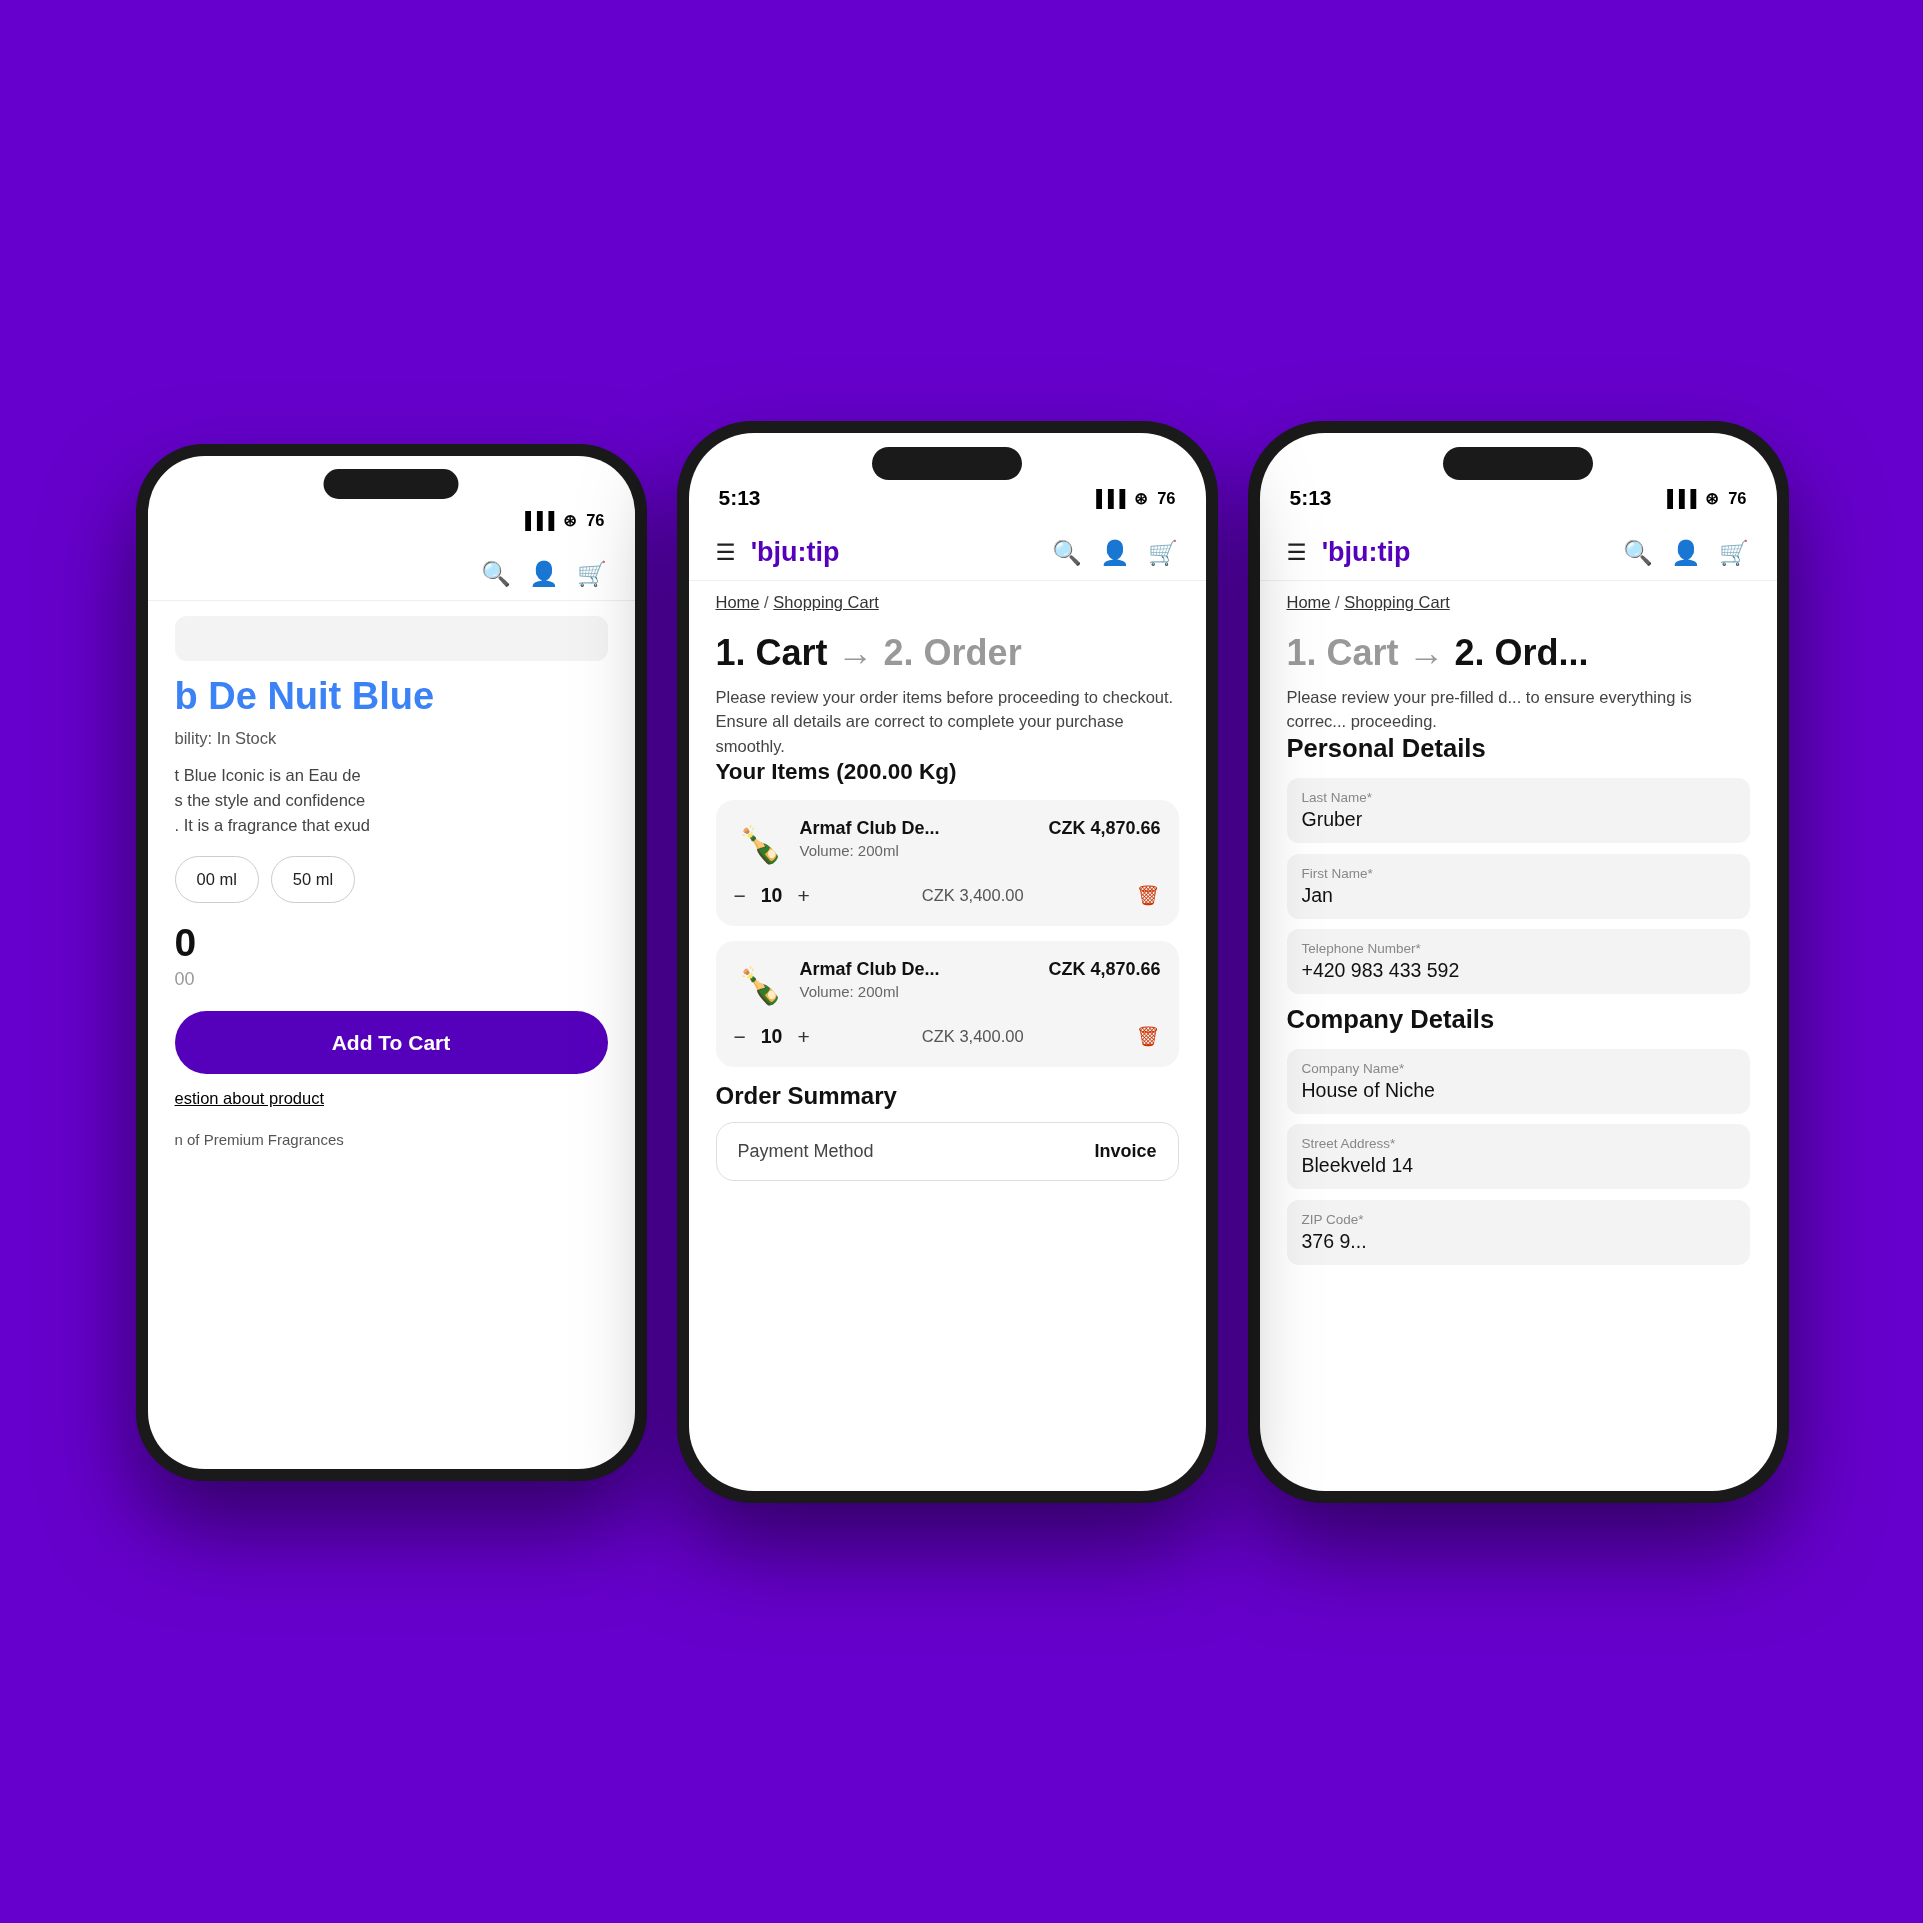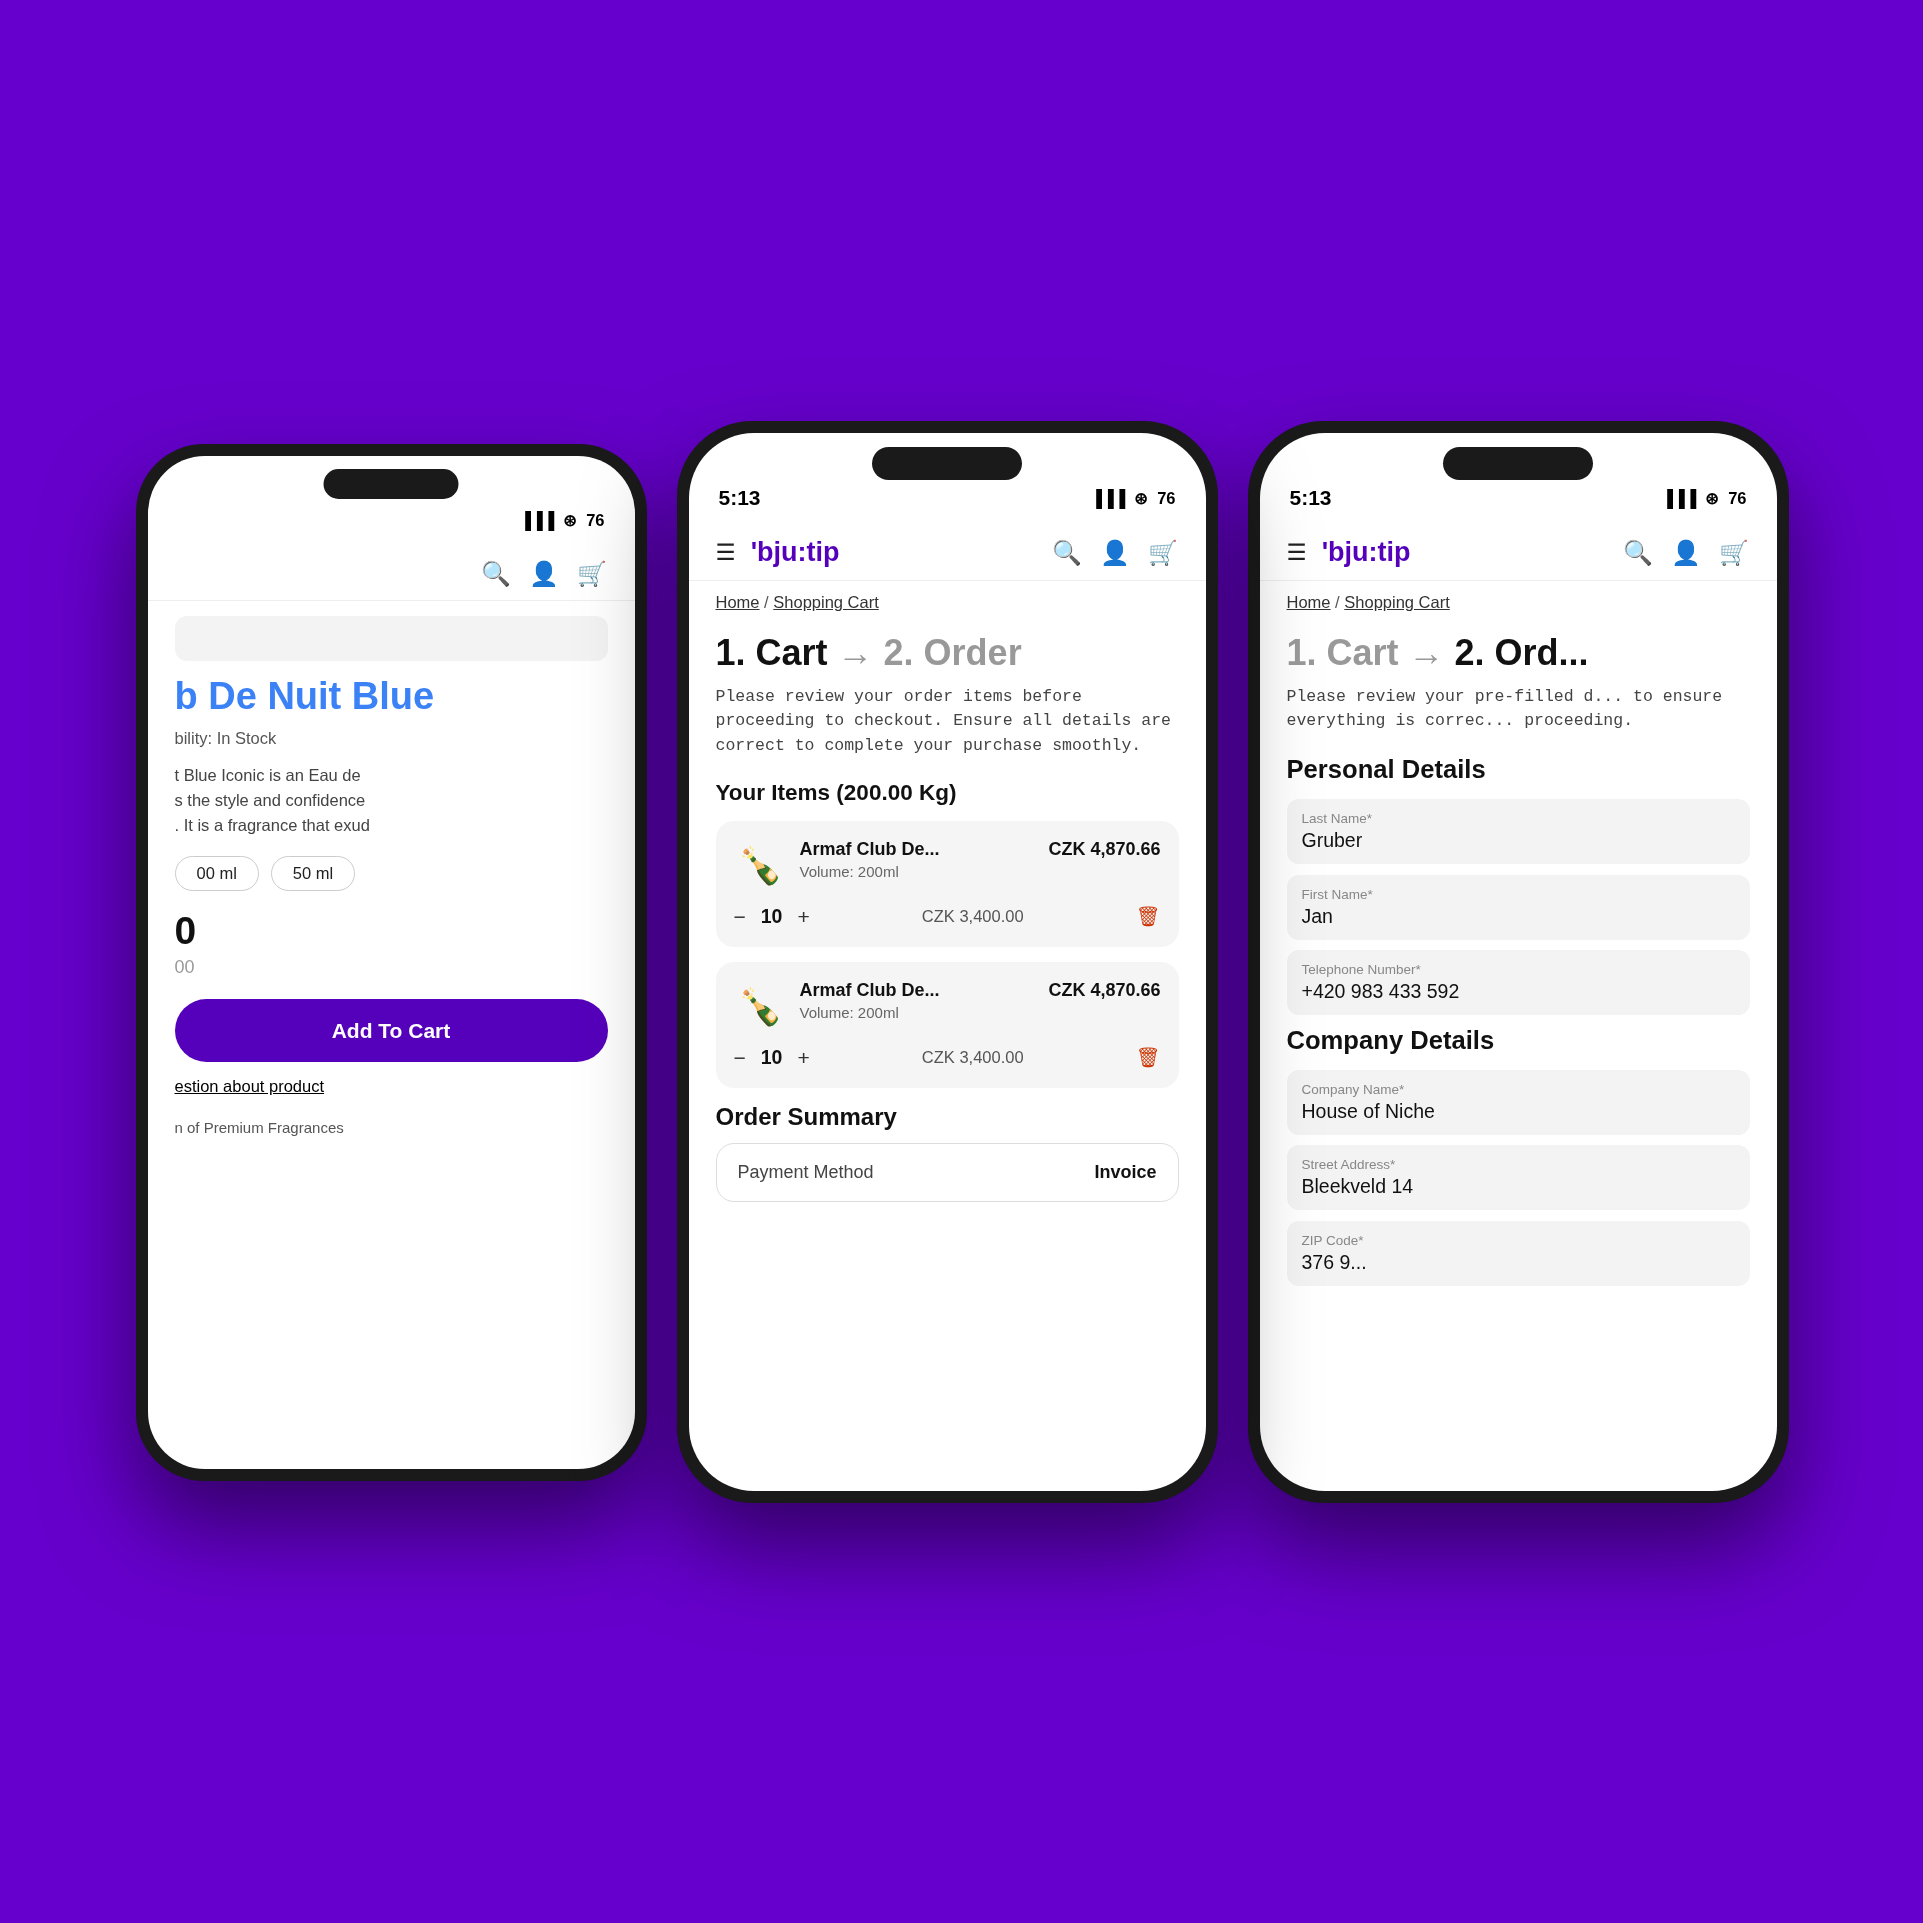--- a/index.html
+++ b/index.html
@@ -199,22 +199,20 @@
     }
 
     .cart-heading .arrow {
       color: #999;
     }
 
     .cart-subtext {
       font-size: 16.5px;
       color: #444;
       line-height: 1.5;
-      margin-bottom: 21px;
-      font-family: Liberation Mono, monospace;
     }
 
     
     .items-heading {
       font-size: 22.5px;
       font-weight: 800;
       color: #111;
       margin-bottom: 15px;
     }
 
@@ -361,21 +359,21 @@
 
     .volume-options {
       display: flex;
       gap: 12px;
       margin-bottom: 18px;
     }
 
     .volume-btn {
       border: 1.1px solid #ccc;
       border-radius: 38px;
-      padding: 7px 21px;
+      padding: 13px 21px;
       font-size: 16.5px;
       color: #222;
       background: #fff;
       cursor: pointer;
     }
 
     .product-price {
       font-size: 39px;
       font-weight: 800;
       color: #111;

